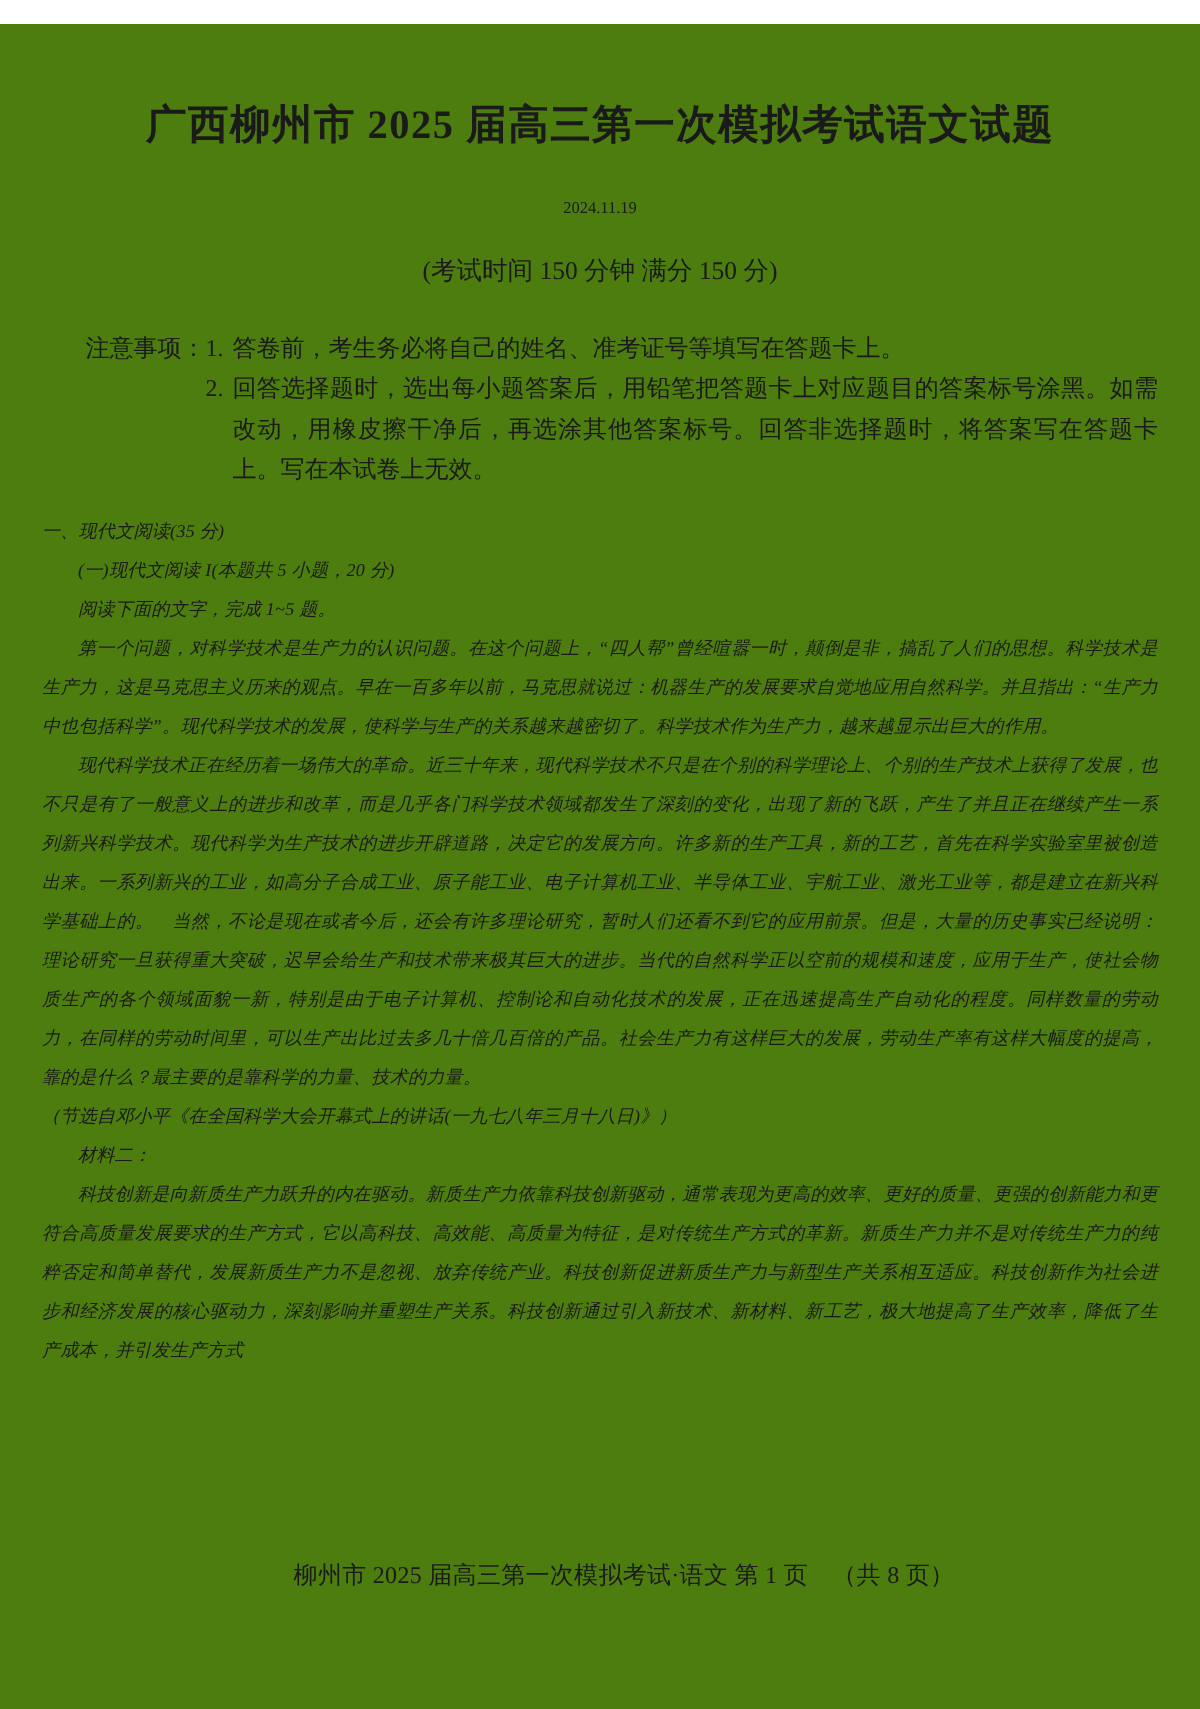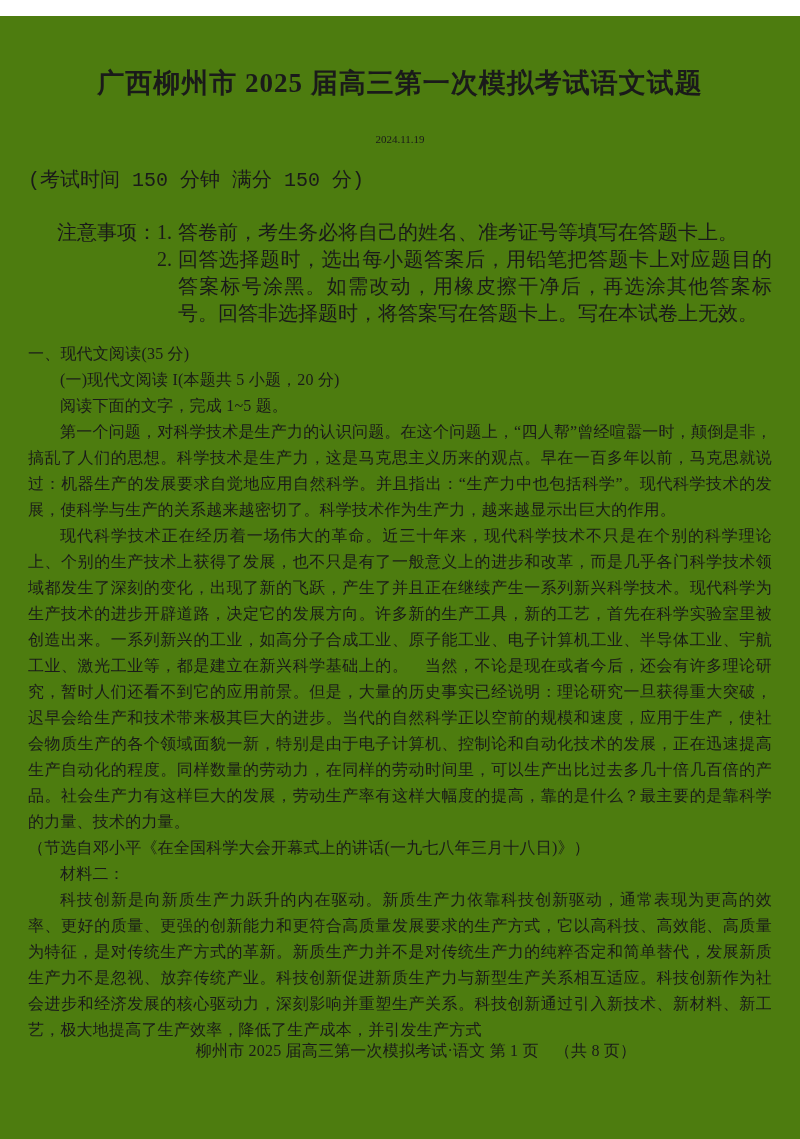--- a/index.html
+++ b/index.html
@@ -28,29 +28,29 @@
     letter-spacing: 1px;
   }
   .date {
     margin-top: 26px;
     text-align: center;
     font-size: 11px;
     line-height: 22px;
   }
   .exam-info {
     margin-top: 20px;
-    font-size: 20px;
+    text-align: center;
+    font-size: 17px;
     line-height: 22px;
-    font-family: Liberation Mono, monospace;
   }
   .notice {
     display: flex;
     margin-top: 27px;
     margin-left: 29px;
-    font-size: 20px;
+    font-size: 16px;
     line-height: 27px;
     text-align: justify;
   }
   .notice-label {
     flex: none;
     white-space: nowrap;
   }
   .notice-items {
     flex: 1;
     min-width: 0;
@@ -62,24 +62,25 @@
     flex: none;
     margin-right: 6px;
     white-space: nowrap;
   }
   .notice-item .txt {
     flex: 1;
     min-width: 0;
   }
   .body {
     margin-top: 14px;
-    font-size: 16px;
+    font-size: 12px;
     line-height: 26px;
     letter-spacing: 0.2px;
     text-align: justify;
+    font-style: italic;
   }
   .line {
     text-indent: 0;
   }
   .indent {
     text-indent: 2em;
   }
   .para {
     margin: 0;
     text-indent: 2em;

